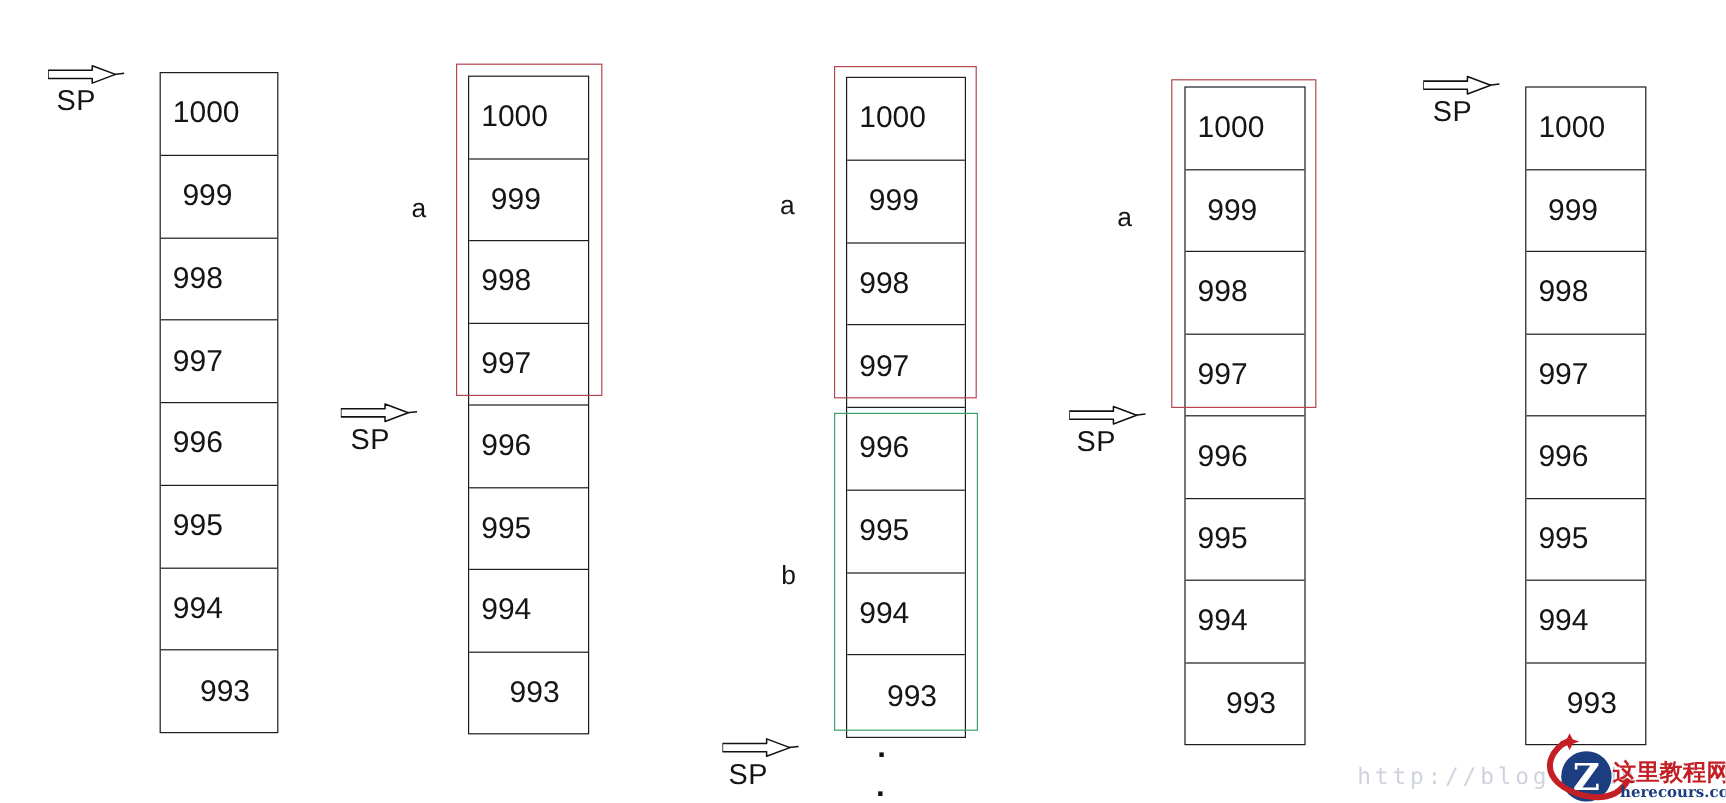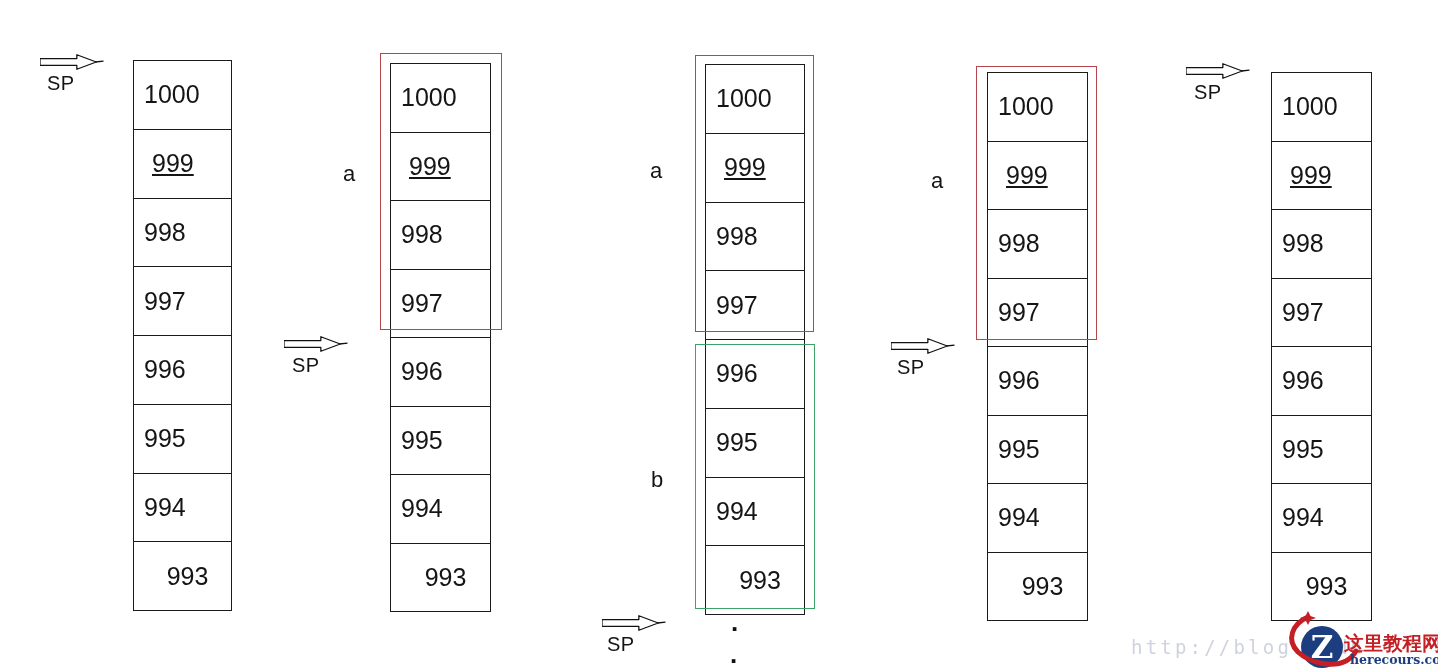--- a/index.html
+++ b/index.html
@@ -13,29 +13,29 @@
     border:1.4px solid #1b1b1b; background:#ffffff; box-sizing:border-box;
   }
   .cell {
     flex:1 1 0; border-bottom:1.4px solid #1b1b1b; box-sizing:border-box;
     display:flex; align-items:center;
   }
   .cell:last-child { border-bottom:none;justify-content:center; }
   .cell span {
     font-size:25px; color:#151515; padding-left:10px; line-height:1;
   }
-  .cell:nth-child(2) span { padding-left:18px;text-decoration:underline; }
+  .cell:nth-child(2) span { padding-left:18px; }
   
   .frame { position:absolute; box-sizing:border-box; background:transparent; }
   .frame.red   { border:1.6px solid #b5464e; }
   .frame.green { border:1.6px solid #3da169; }
   
   .arrow { position:absolute; width:64px; height:20px; }
   .sp-label {
-    position:absolute; font-size:20px; color:#141414; letter-spacing:0.5px; line-height:1;
+    position:absolute; font-size:24px; color:#141414; letter-spacing:0.5px; line-height:1;
   }
   .region-label { position:absolute; font-size:22px; color:#141414; line-height:1; }
   .dot {
     position:absolute; font-weight:bold; font-size:26px; line-height:26px;
     height:26px; color:#111111;
   }
   
   .watermark {
     position:absolute; left:1131px; top:636px;
     font-family:"DejaVu Sans Mono", monospace; font-size:19px;

